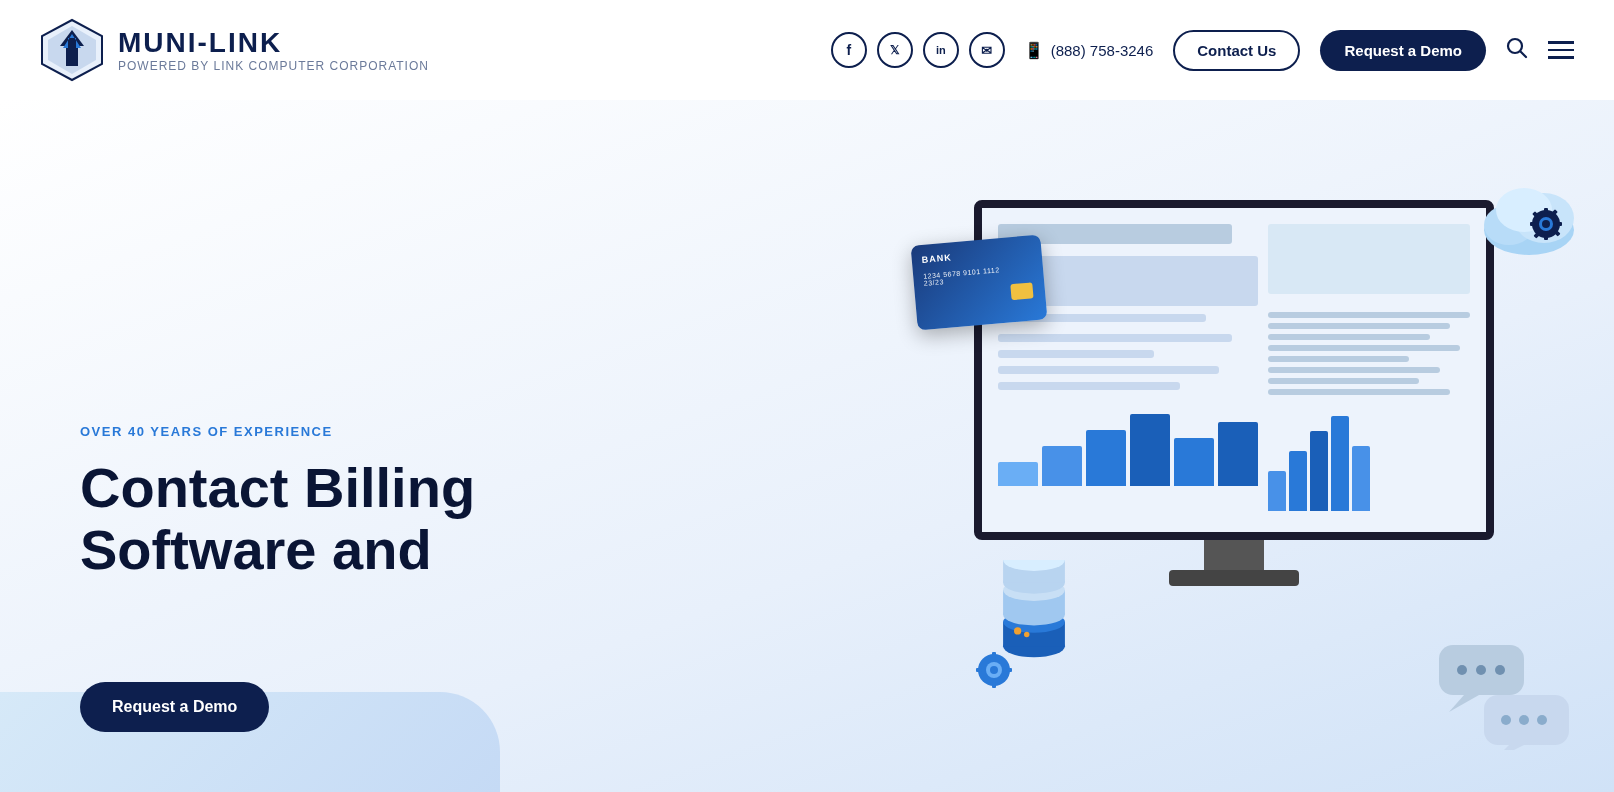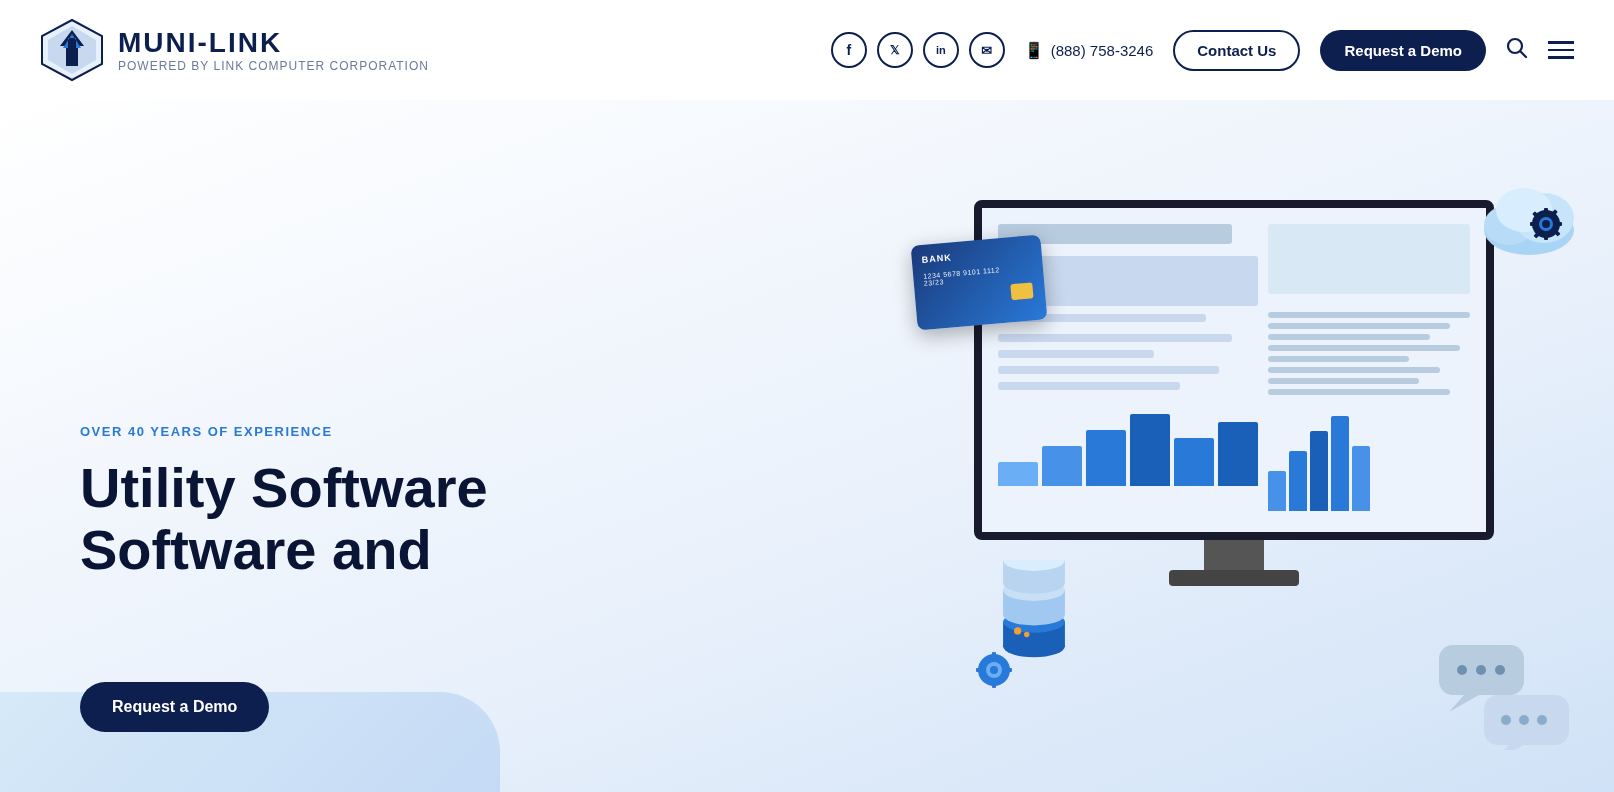--- a/index.html
+++ b/index.html
@@ -397,21 +397,21 @@
       <span></span>
       <span></span>
     </button>
   </div>
 </header>
 
 <section class="hero">
   <div class="hero-left">
     <p class="hero-tagline">OVER 40 YEARS OF EXPERIENCE</p>
     <h1 class="hero-title">
-      <span>Utility Software</span><br>
+      <span>Contact Billing</span><br>
       <span>Software and</span><br>
       <br>
     </h1>
     <button class="hero-cta">Request a Demo</button>
   </div>
 
   <div class="hero-illustration">
 
     <div class="monitor">
       <div class="monitor-screen">

